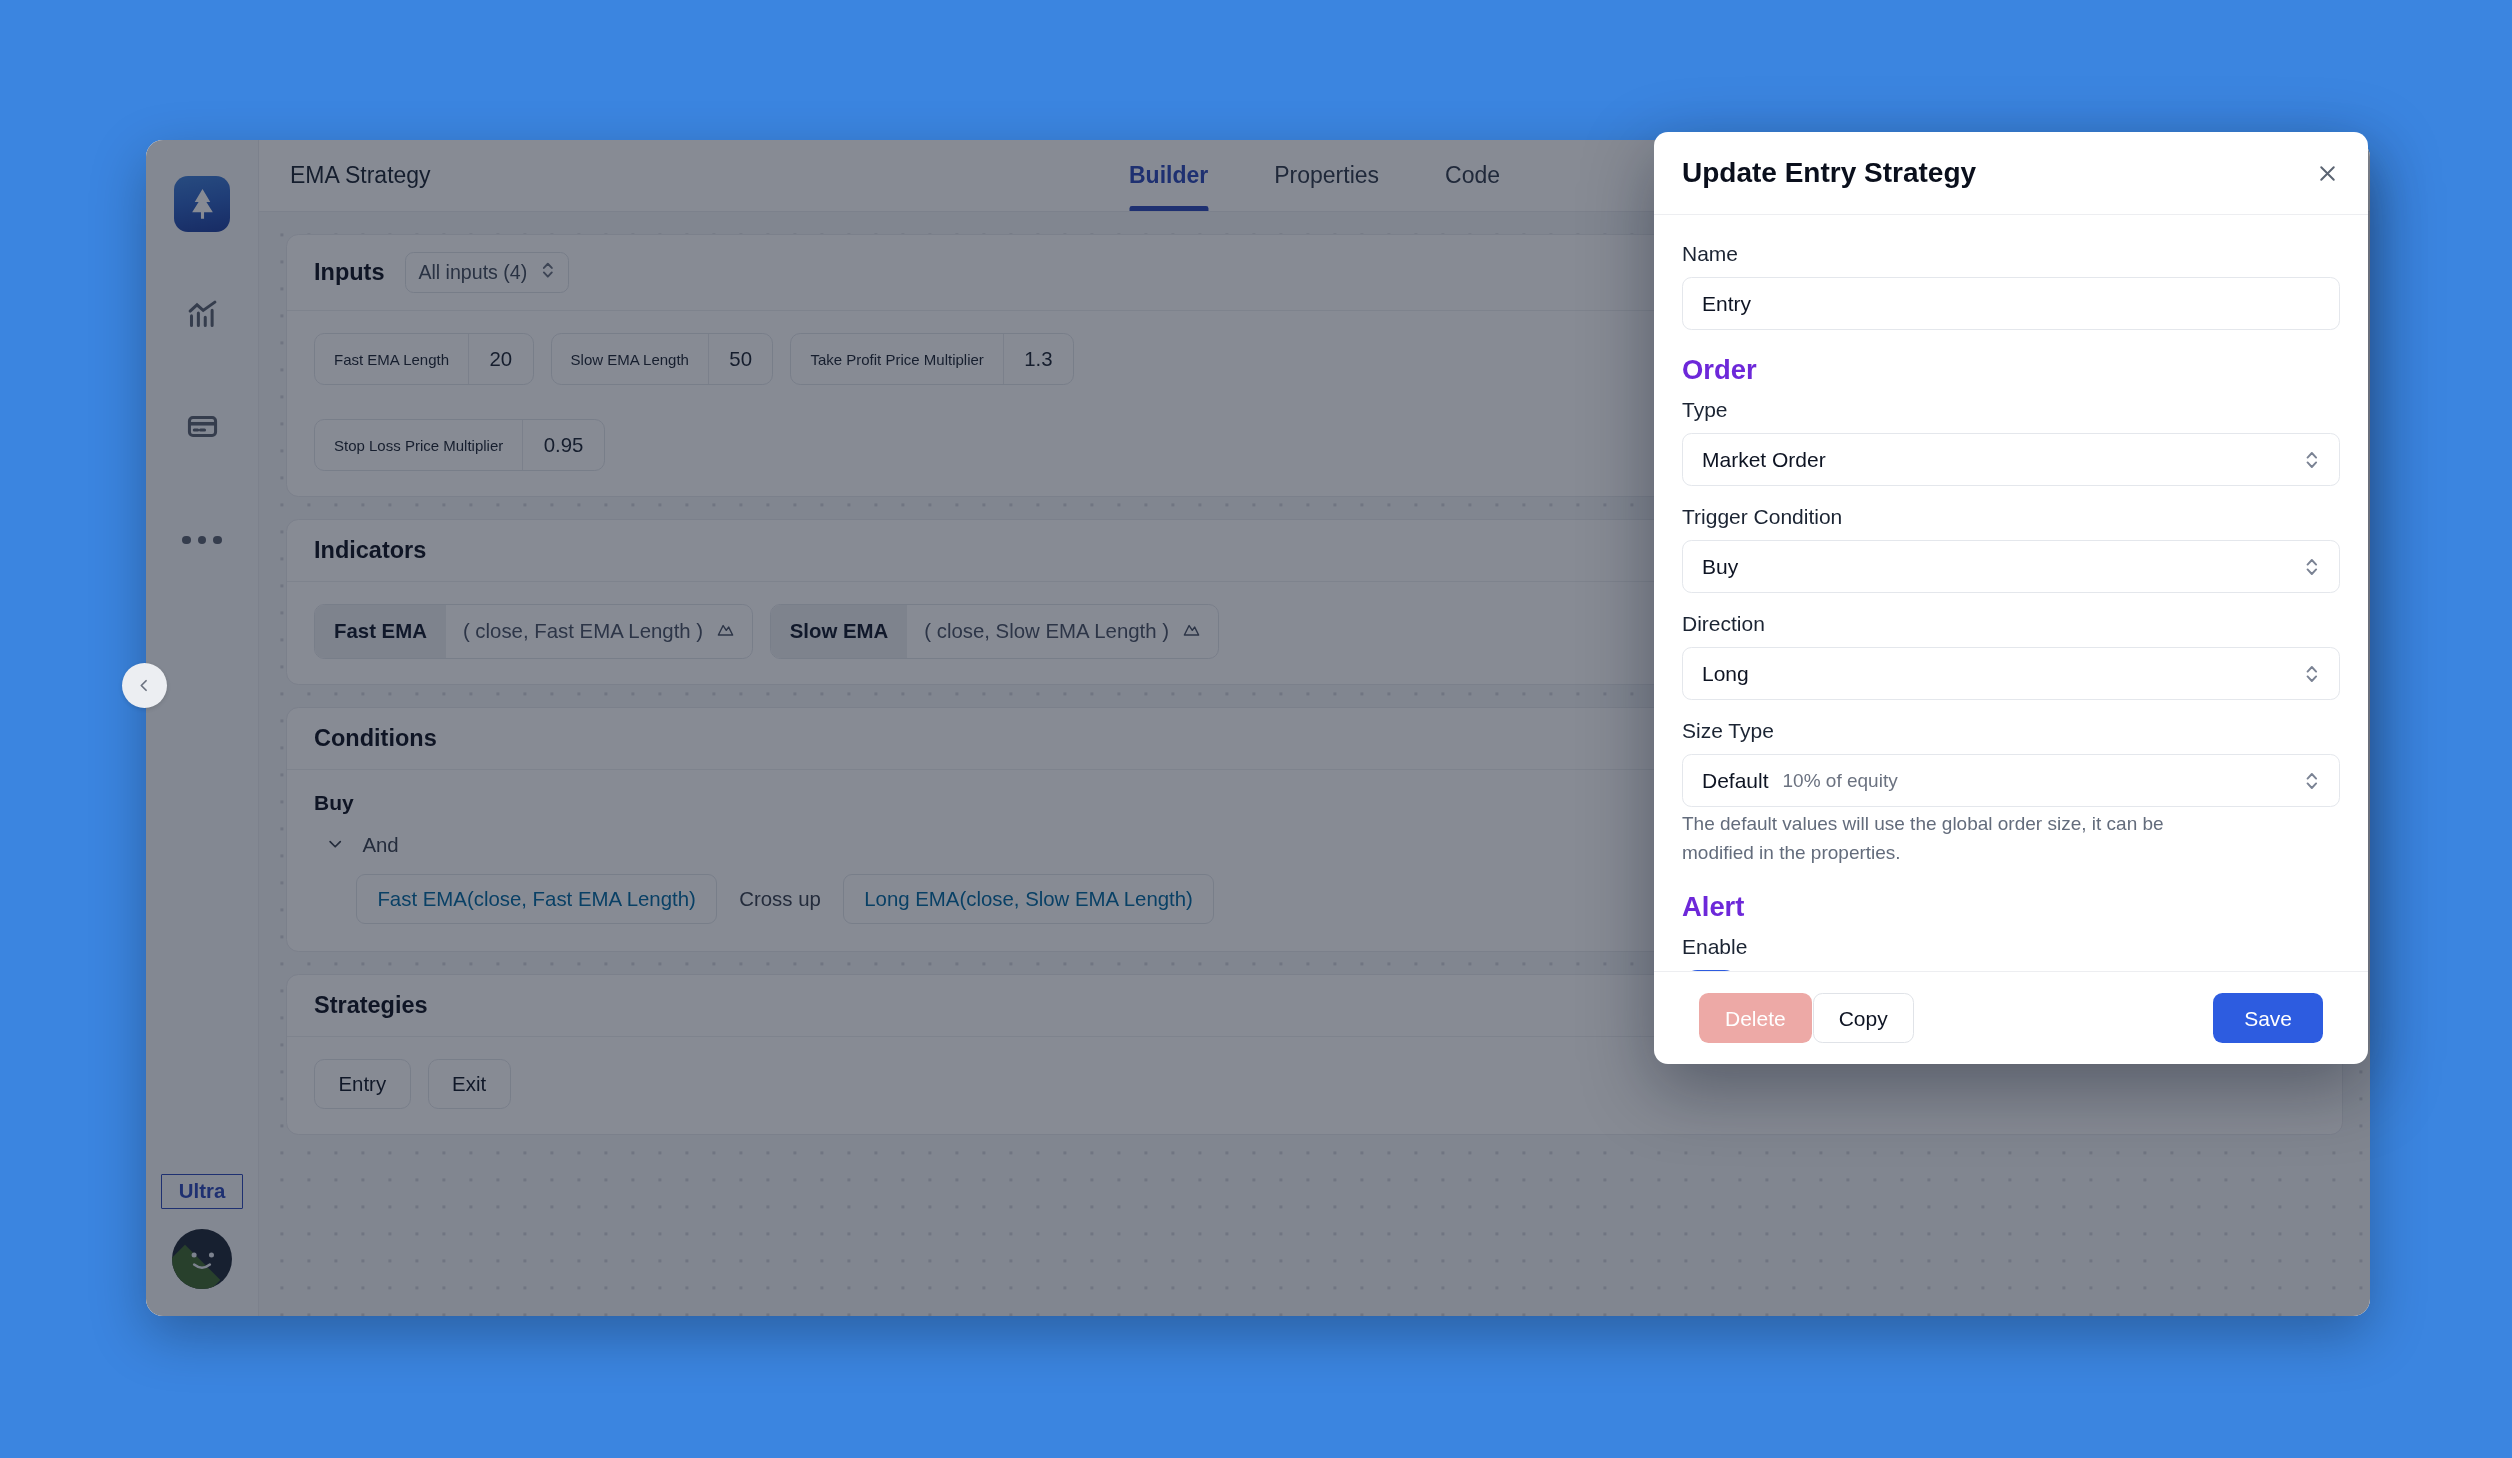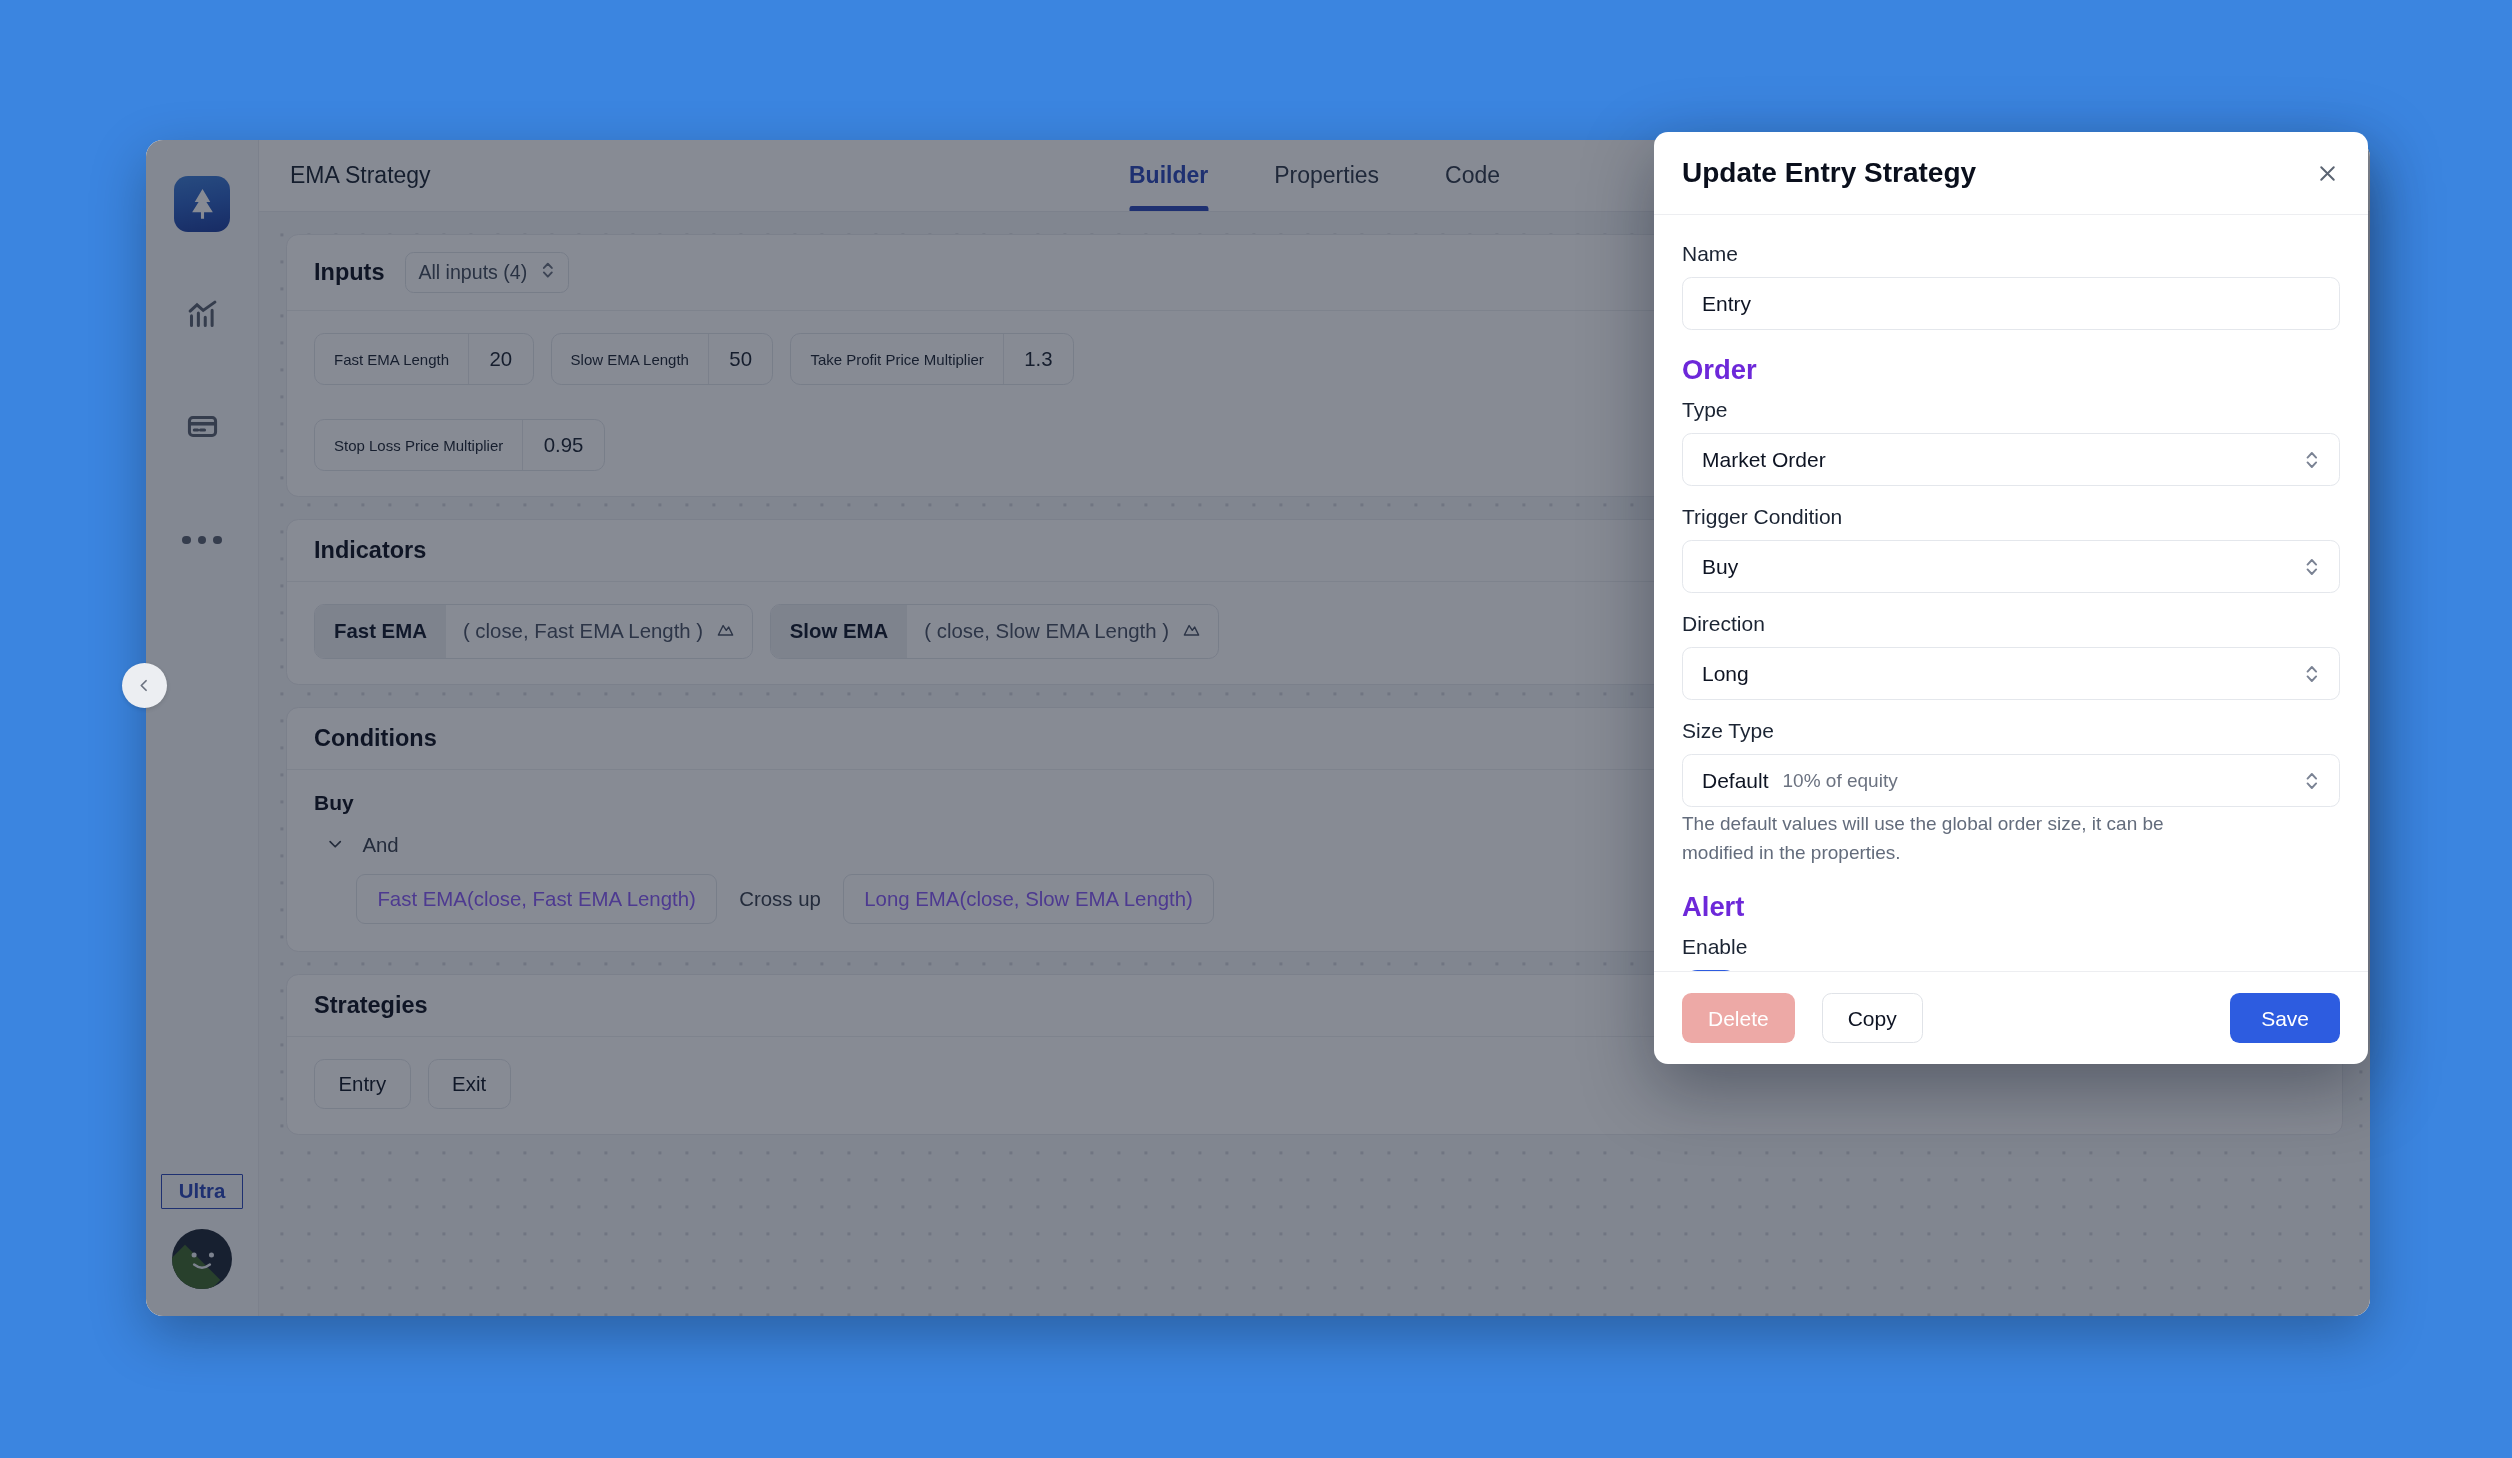--- a/index.html
+++ b/index.html
@@ -229,21 +229,21 @@
   }
 
   
   .cond-body { padding: 20.4px 27px 27px; }
   .cond-side { font-size: 21px; font-weight: 700; color: #0e1320; margin-bottom: 19px; }
   .cond-op-row { display:flex; align-items:center; gap: 17px; margin-left: 11px; margin-bottom: 17px; color:#39414f; }
   .cond-op-row .opname { font-size: 20.4px; color: #39414f; }
   .cond-expr { display: flex; align-items: center; gap: 22px; margin-left: 42px; }
   .expr-chip {
     border: 0.8px solid #e1e4e9; border-radius: 9px; background:#fff;
-    padding: 12.5px 20.4px; font-size: 20.4px; color: #8b5cf6;
+    padding: 12.5px 20.4px; font-size: 20.4px; color: #0369a1;
   }
   .expr-op { font-size: 20.4px; color: #39414f; }
 
   
   .btn-plain {
     border: 0.8px solid #e1e4e9; border-radius: 10.2px; background:#fff;
     padding: 12.5px 23.5px; font-size: 20.4px; color: #111827;
   }
 
   
@@ -302,22 +302,22 @@
   }
   .switch::after {
     content:""; position:absolute; right: 3.1px; top: 3.1px;
     width: 25px; height: 25px; border-radius: 50%; background:#fff;
   }
 
   #modal-foot {
     flex: 0 0 93px;
     border-top: 0.8px solid #edeef1;
     display: flex; align-items: center;
-    padding: 0 28px;
-    gap: 27px;
+    padding: 0 45px;
+    gap: 1px;
   }
   .btn {
     border-radius: 9.4px;
     font-size: 21px;
     padding: 13.3px 25px;
     line-height: 1;
     border: 0.8px solid transparent;
   }
   #btn-delete { background: #eda9a6; color: #ffffff; }
   #btn-copy { background: #fff; color: #0e1423; border-color: #e0e3e8; }

